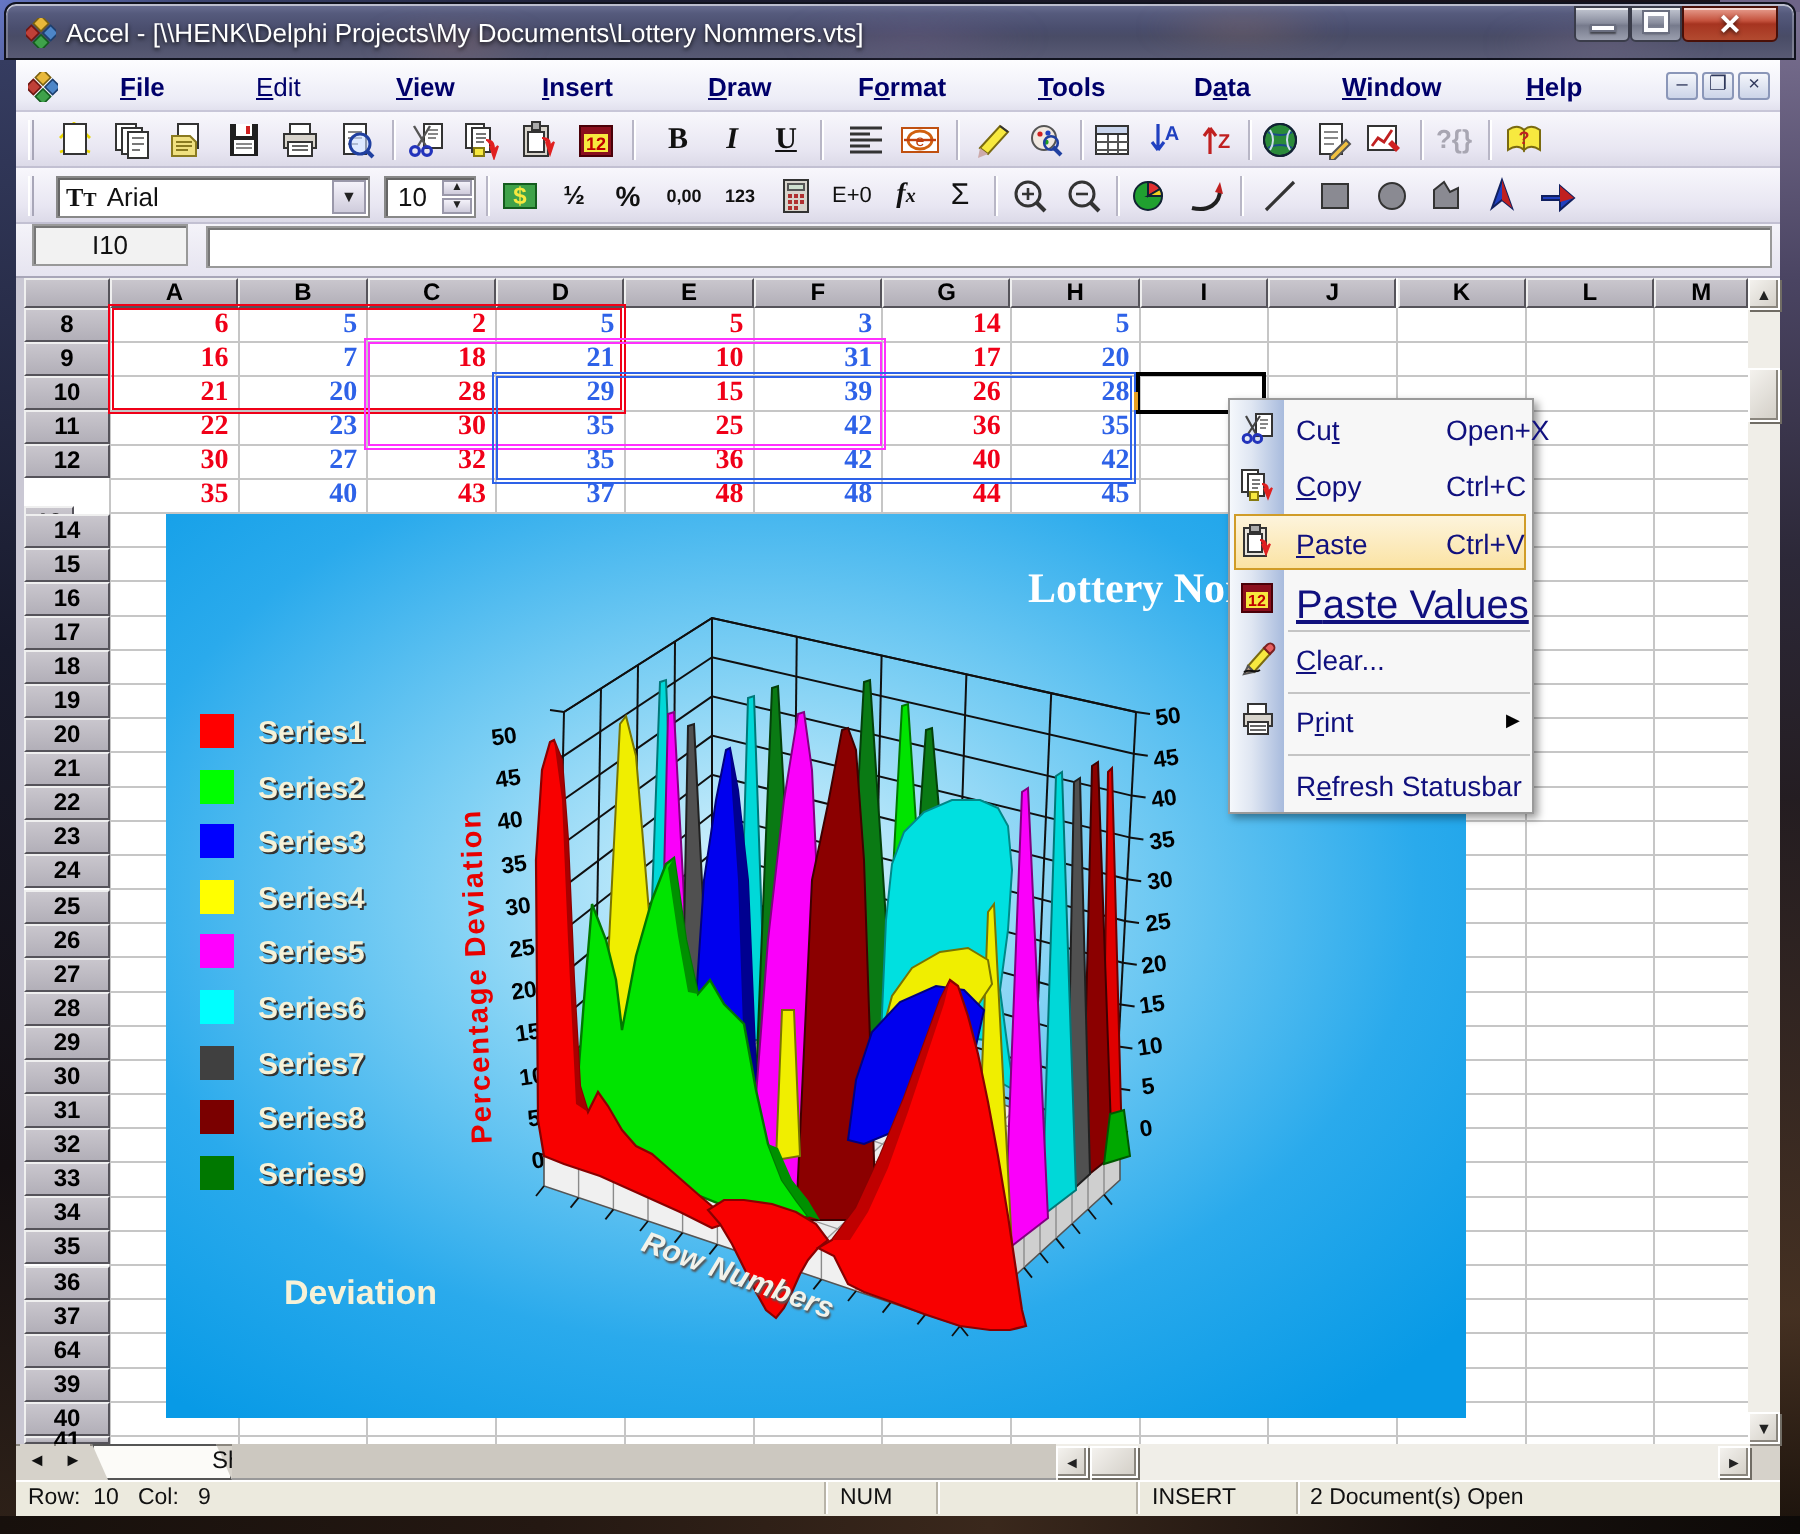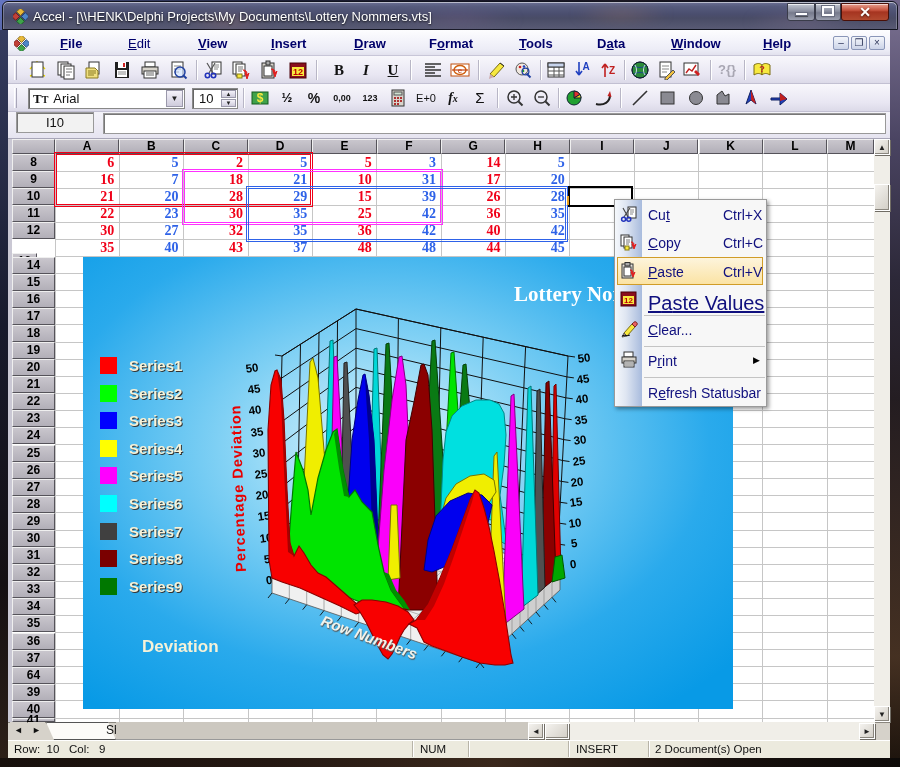--- a/index.html
+++ b/index.html
@@ -643,21 +643,21 @@
 <div class="abs" style="left:614px;top:199px;width:153px;height:208px;background:#f7f7f7;border:1px solid #9a9a9a;box-shadow:2px 2px 4px rgba(0,0,0,.4);z-index:50;">
 <div class="abs" style="left:0;top:0;width:27px;height:206px;background:linear-gradient(90deg,#f5f8fc,#dfe6f2 40%,#a8bbdd 100%);"></div>
 
 <div class="abs" style="left:2px;top:57px;width:146px;height:28px;background:linear-gradient(180deg,#fdf4dc,#fbe3a4);border:1px solid #d09c28;"></div>
 
 <div class="abs" style="left:29px;top:115px;width:121px;height:1px;background:#c4c4c4;"></div>
 <div class="abs" style="left:29px;top:146px;width:121px;height:1px;background:#c4c4c4;"></div>
 <div class="abs" style="left:29px;top:177px;width:121px;height:1px;background:#c4c4c4;"></div>
 
 <div class="abs" style="left:33px;top:7px;font-size:14px;color:#10107e;">Cu<u>t</u></div>
-<div class="abs" style="left:108px;top:7px;font-size:14px;color:#10107e;">Ctrl+X</div>
+<div class="abs" style="left:108px;top:7px;font-size:14px;color:#10107e;">Open+X</div>
 <div class="abs" style="left:33px;top:35px;font-size:14px;color:#10107e;"><u>C</u>opy</div>
 <div class="abs" style="left:108px;top:35px;font-size:14px;color:#10107e;">Ctrl+C</div>
 <div class="abs" style="left:33px;top:64px;font-size:14px;color:#10107e;"><u>P</u>aste</div>
 <div class="abs" style="left:108px;top:64px;font-size:14px;color:#10107e;">Ctrl+V</div>
 <div class="abs" style="left:33px;top:92px;font-size:20px;color:#10107e;text-decoration:underline;">P<u>a</u>ste Values</div>
 <div class="abs" style="left:33px;top:122px;font-size:14px;color:#10107e;"><u>C</u>lear...</div>
 <div class="abs" style="left:33px;top:153px;font-size:14px;color:#10107e;">P<u>r</u>int</div>
 <div class="abs" style="left:138px;top:155px;font-size:9px;color:#000;">▶</div>
 <div class="abs" style="left:33px;top:185px;font-size:14px;color:#10107e;">R<u>e</u>fresh Statusbar</div>
 

